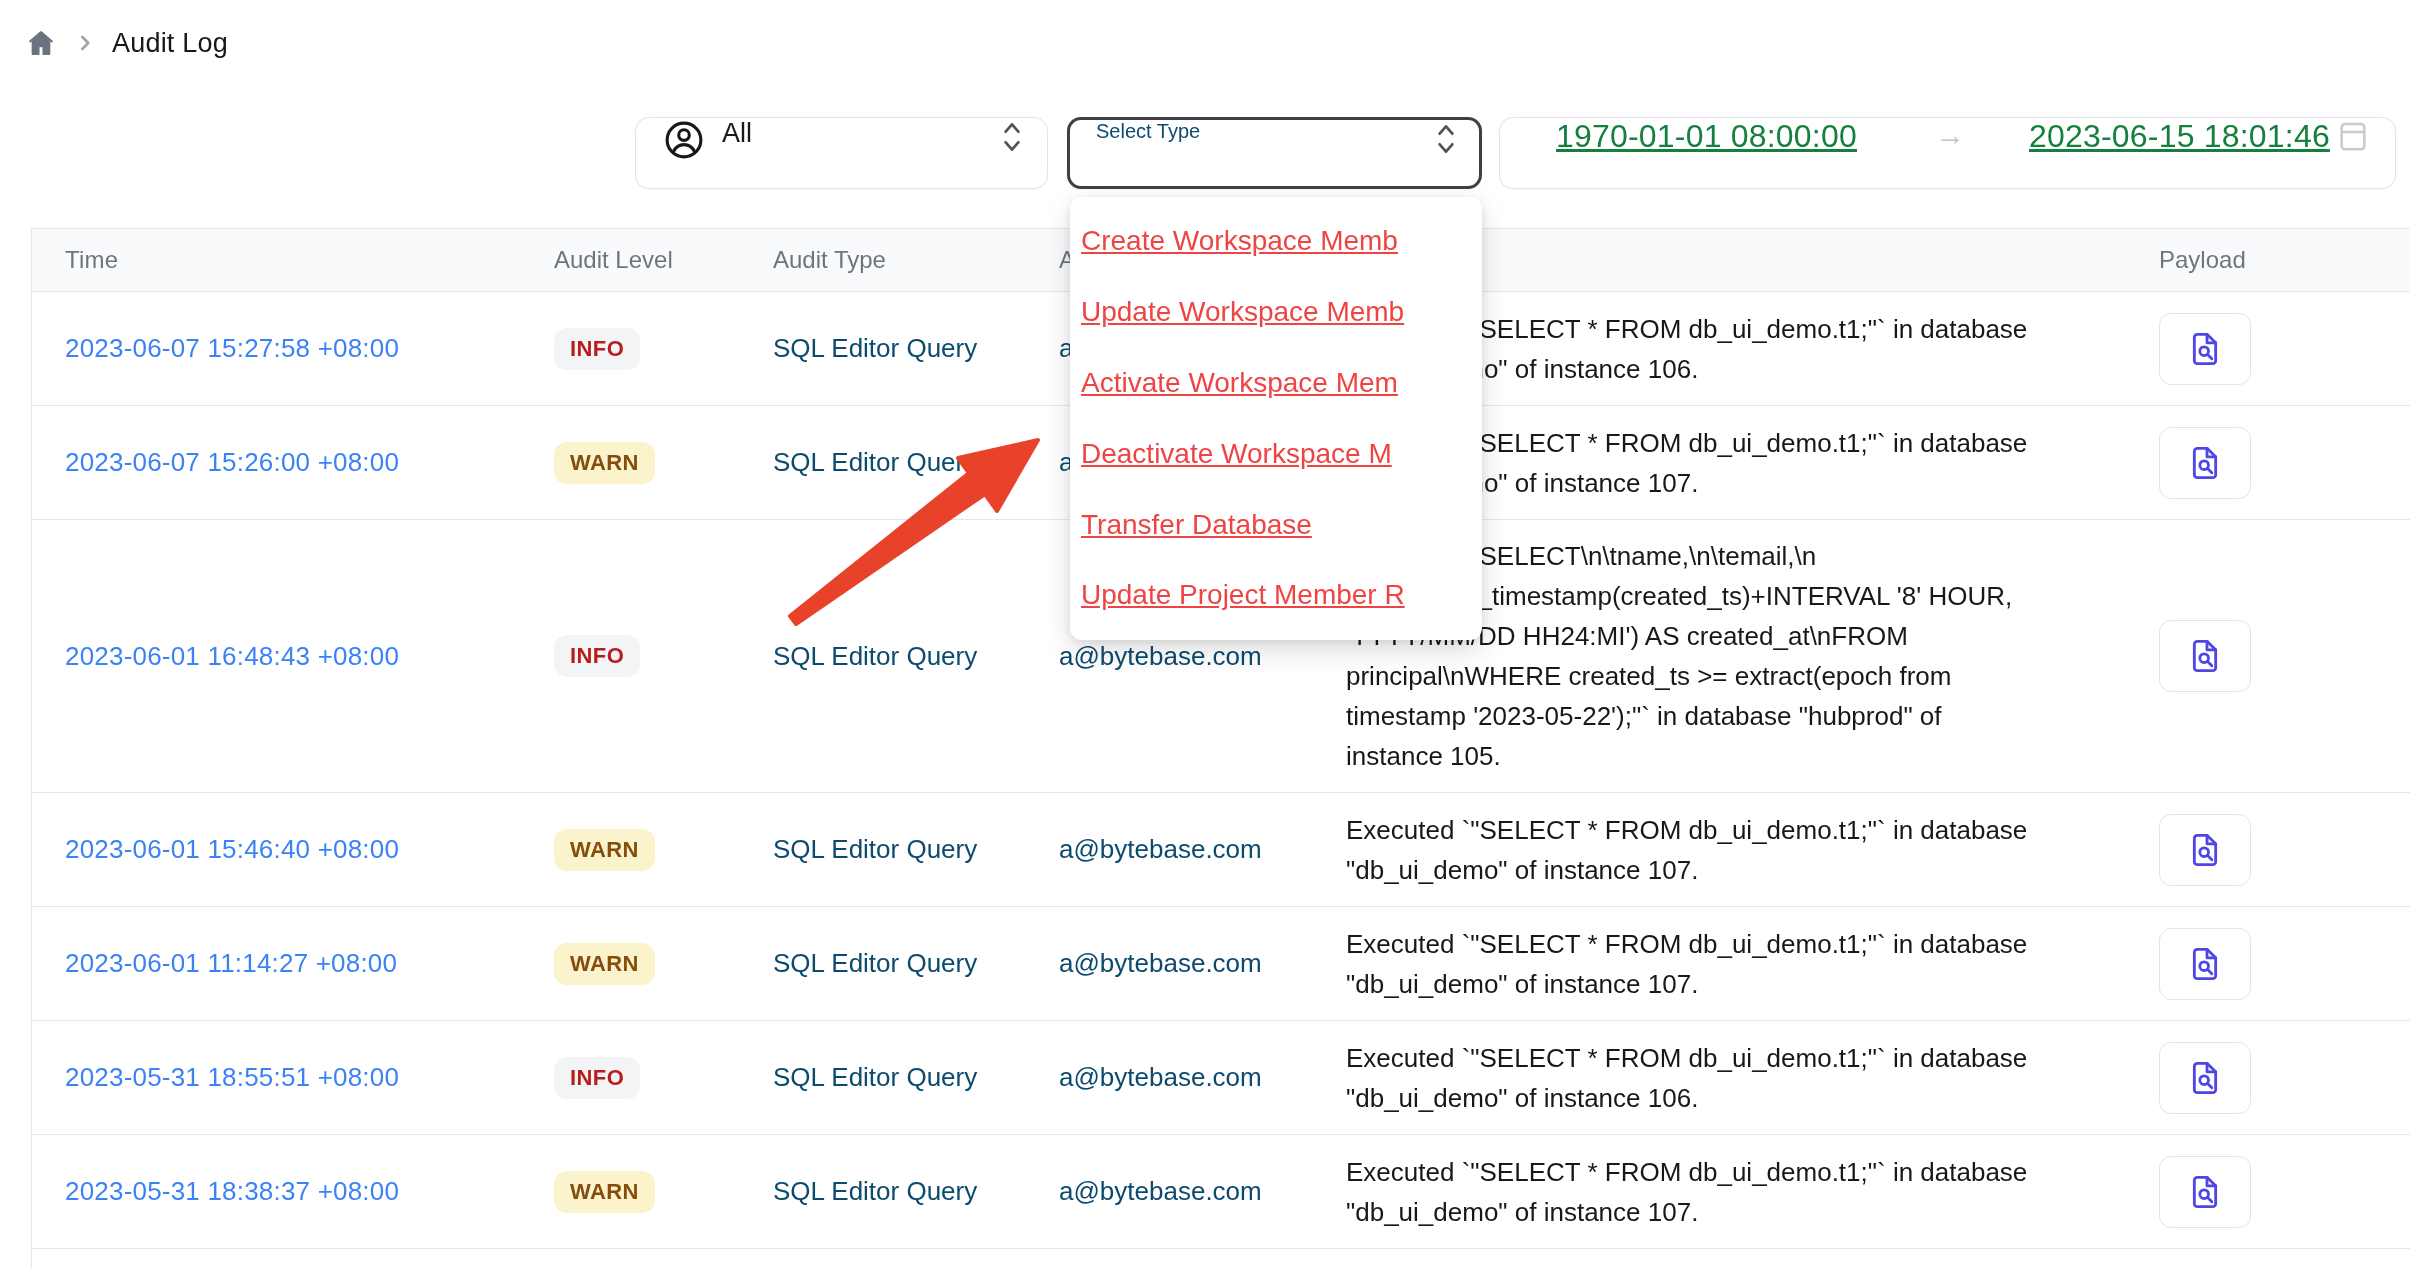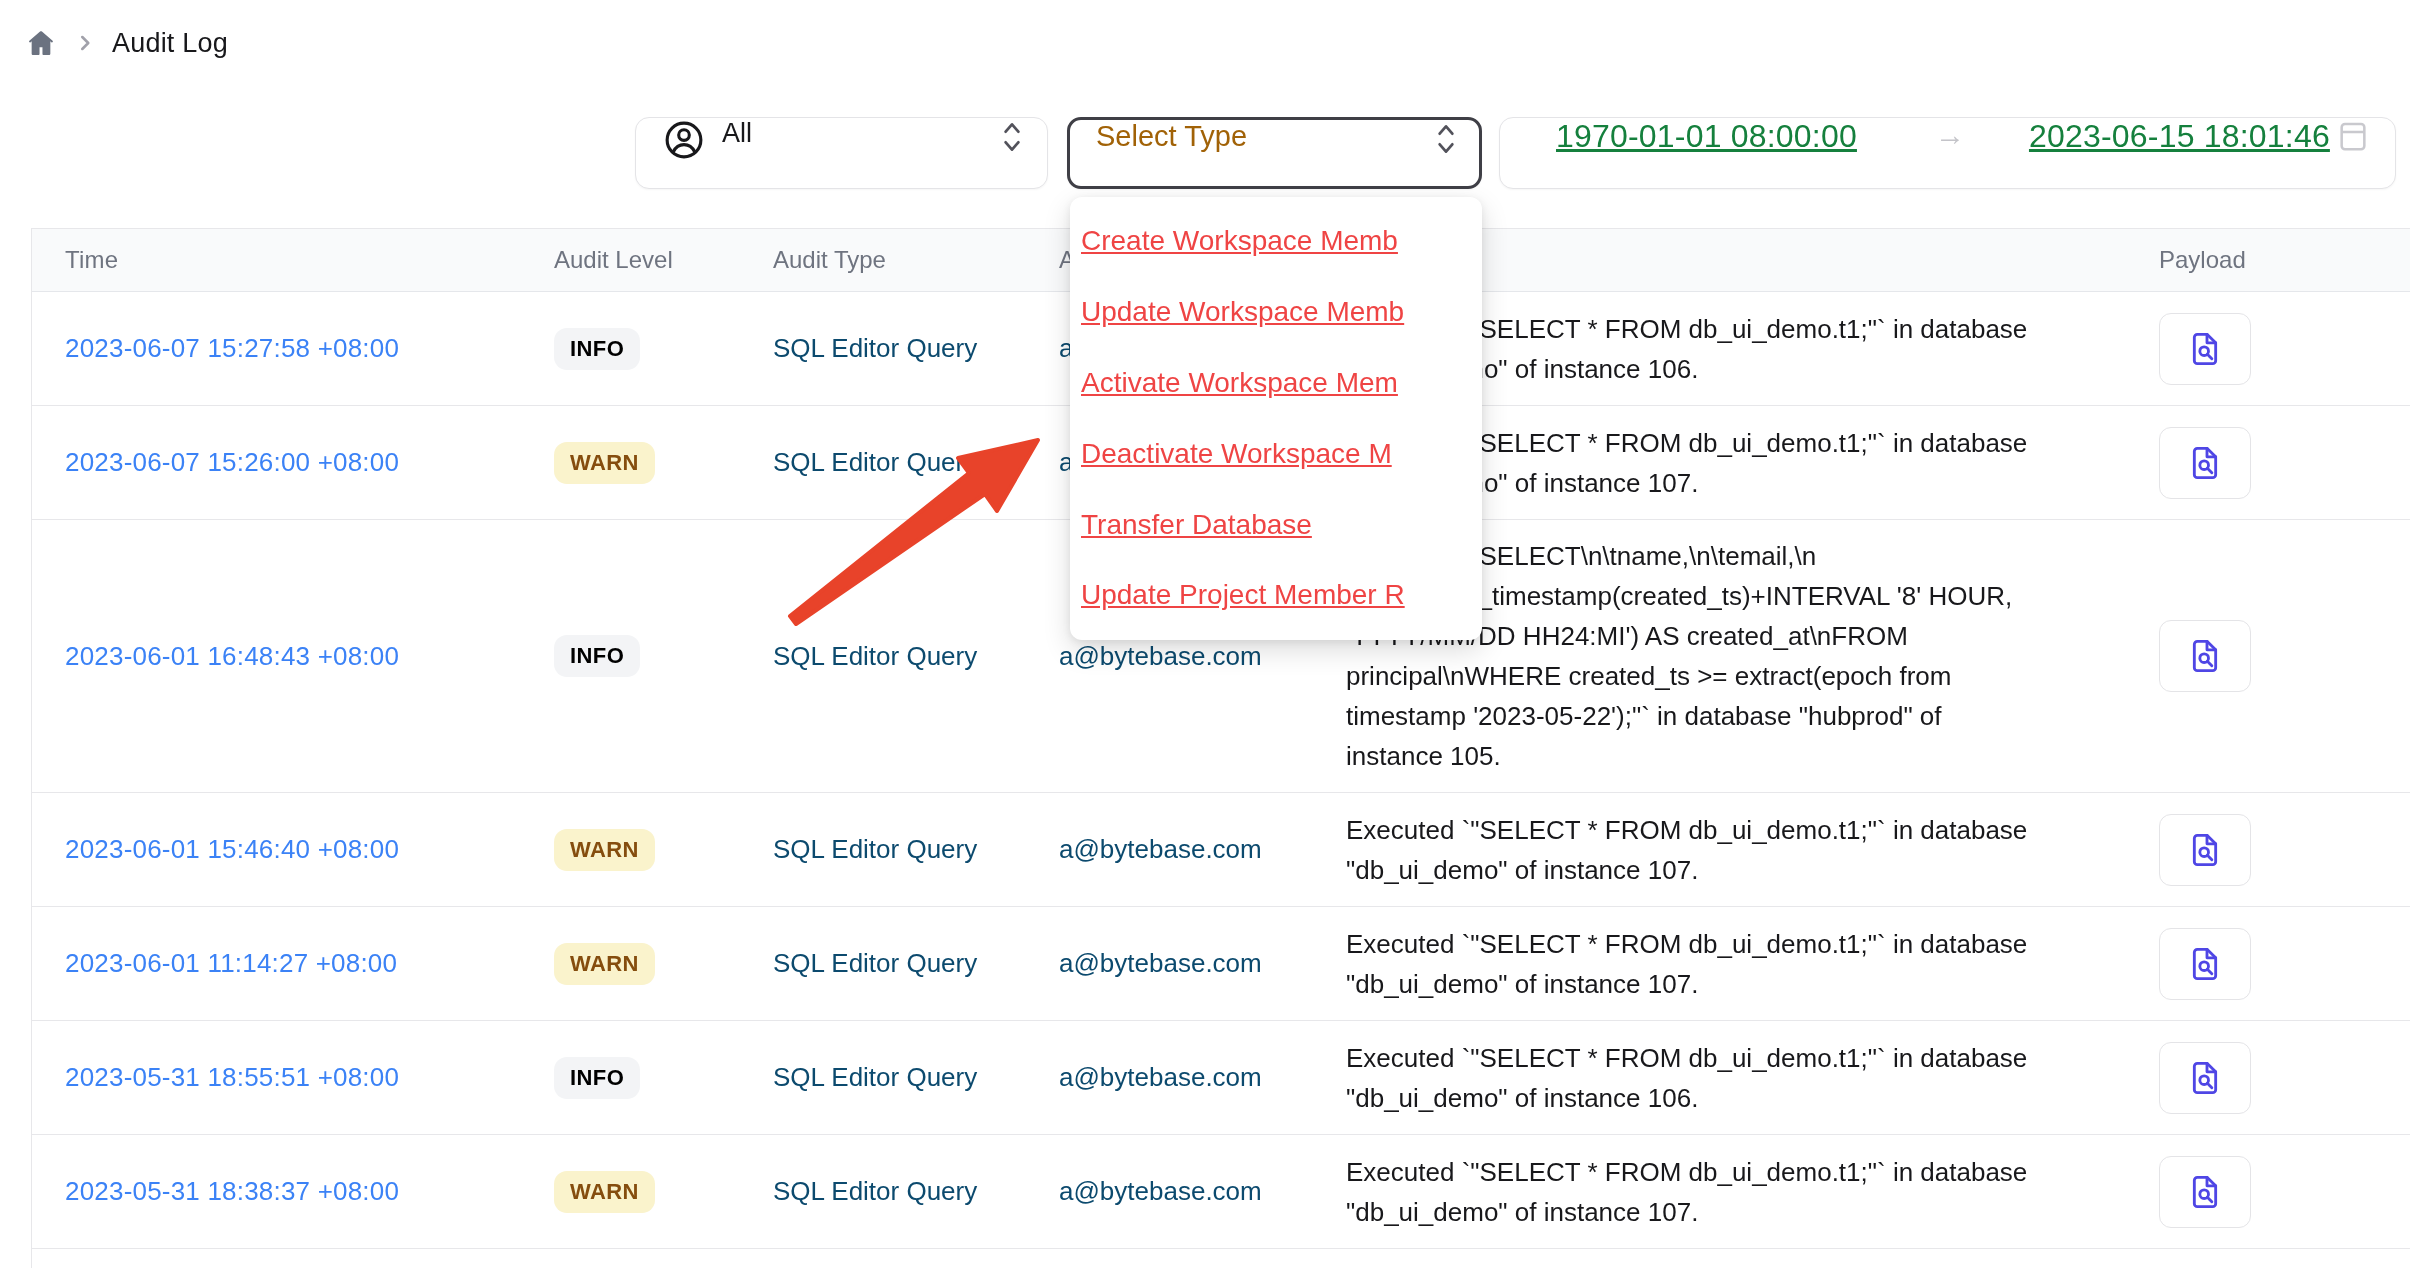--- a/index.html
+++ b/index.html
@@ -12,21 +12,21 @@
   .crumb-home { width:34px; height:34px; display:flex; align-items:center; justify-content:center; cursor:pointer; }
   .crumb-sep { width:26px; height:26px; display:flex; align-items:center; }
   .crumb-title { font-size:27px; font-weight:500; color:#18181b; letter-spacing:.2px; }
 
   
   .control { position:absolute; top:117px; height:72px; background:#fff; border:1.5px solid #e4e4e7;
              border-radius:14px; display:flex; box-shadow:0 1px 2px rgba(0,0,0,.04); }
   .ctl-members { left:635px; width:413px; padding:0 22px 0 26px; cursor:pointer; }
   .ctl-members .lbl { font-size:27px; color:#18181b; margin-left:16px; flex:1; }
   .ctl-type { left:1067px; width:415px; border:3px solid #3f3f46; padding:0 20px 0 26px; cursor:pointer; }
-  .ctl-type .placeholder { font-size:29px; color:#a16207; flex:1; }
+  .ctl-type .placeholder { font-size:20px; color:#0c4a6e; flex:1; }
   .ctl-dates { left:1499px; width:897px; padding:0 26px 0 56px; cursor:pointer; }
   .date-val { font-size:32px; color:#15803d; letter-spacing:.2px;text-decoration:underline; }
   .date-arrow { font-size:30px; color:#c4c4c9; margin:0 64px 0 78px; }
   .date-end { margin-right:auto; }
 
   
   .type-menu { position:absolute; left:1070px; top:197px; width:412px; height:443px; background:#fff;
                border-radius:12px; box-shadow:0 10px 28px rgba(0,0,0,.14), 0 2px 8px rgba(0,0,0,.08);
                padding:9px 0; z-index:40; overflow:hidden; }
   .menu-item { height:70.8px; display:flex; align-items:center; padding-left:11px; font-size:28px;
@@ -41,21 +41,21 @@
   .t-row { display:grid; grid-template-columns:522px 219px 286px 287px 813px auto;
            align-items:center; border-bottom:1px solid #e7e7ea; min-height:114px; }
   .t-head { min-height:63px; background:#f9fafb; border-bottom:1px solid #e5e7eb; }
   .t-head .cell { font-size:24px; font-weight:500; color:#6f7480; }
   .cell { overflow:visible; }
   .c-time { padding-left:33px; font-size:26px; color:#3b82f6; letter-spacing:.2px; }
   .c-type, .c-actor { font-size:26px; color:#0c4a6e; }
   .c-comment { font-size:26px; line-height:40px; color:#18181b; white-space:pre-line; padding:16px 30px 16px 0; }
   .badge { display:inline-block; font-size:22px; font-weight:700; letter-spacing:.4px;
            padding:8px 16px; border-radius:13px; }
-  .badge.info { background:#f3f4f6; color:#000000; }
+  .badge.info { background:#f3f4f6; color:#b91c1c; }
   .badge.warn { background:#faf3cc; color:#854d0e; }
   .payload-btn { width:92px; height:72px; border:1.5px solid #e4e4e7; border-radius:12px; background:#fff;
                  display:flex; align-items:center; justify-content:center; cursor:pointer; }
   svg { display:block; }
 </style>
 </head>
 <body>
 
 <div id="canvas">
 

